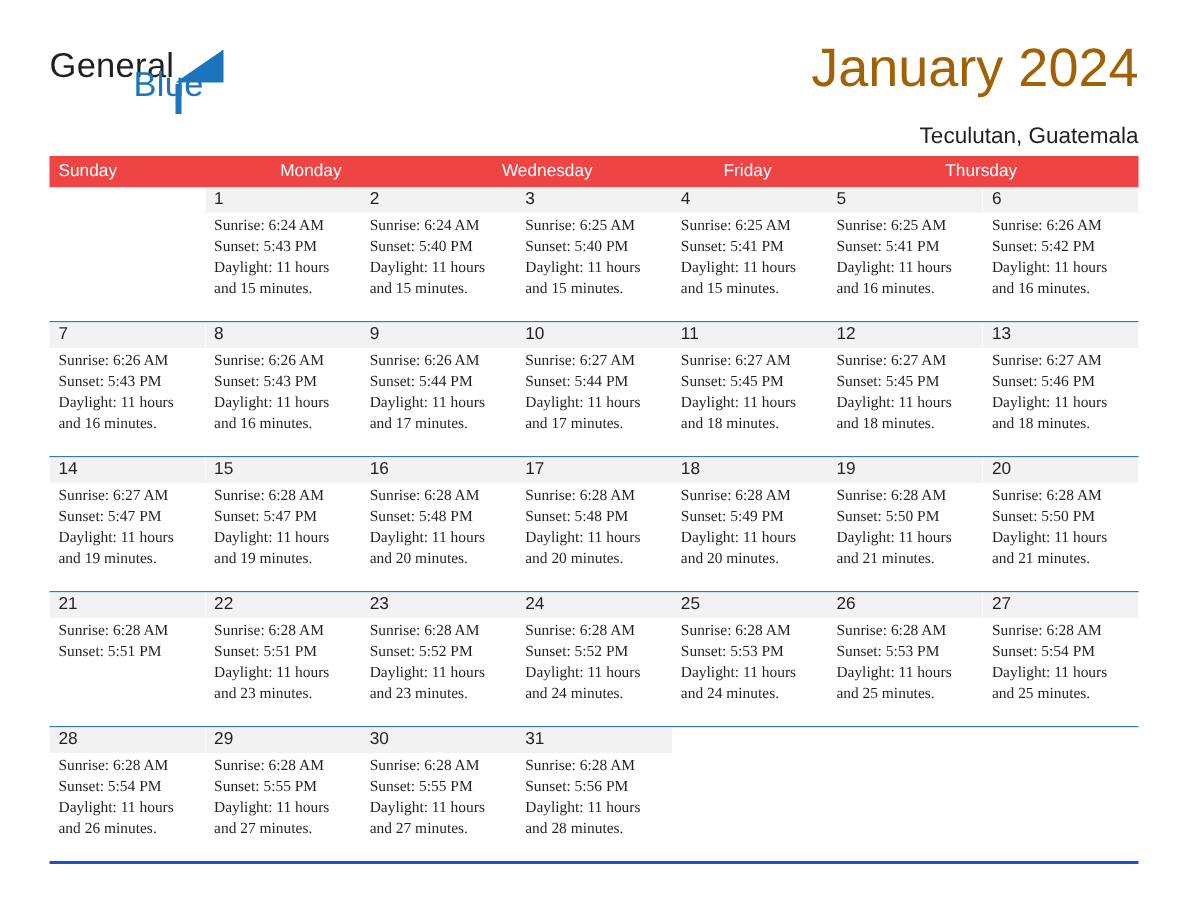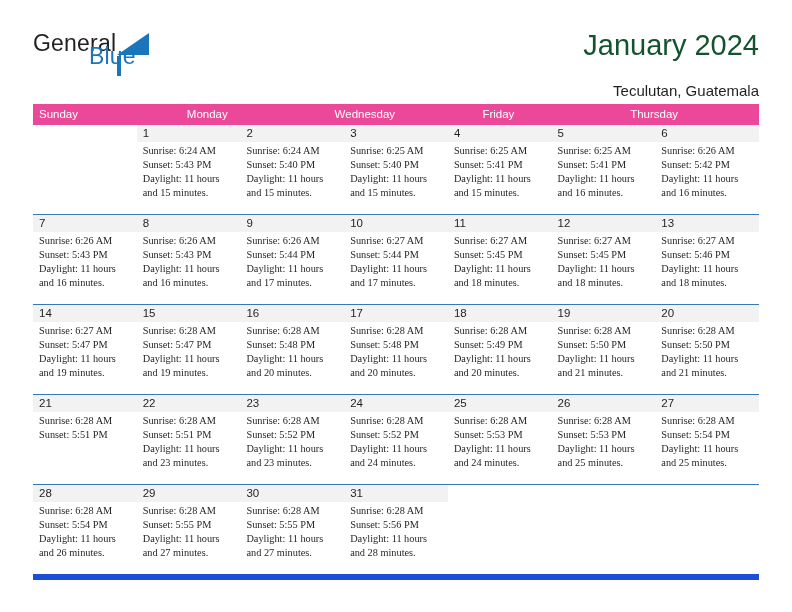--- a/index.html
+++ b/index.html
@@ -72,22 +72,22 @@
     background: #1b75bb;
   }
 
   .titles {
     position: absolute;
     right: 0;
     top: 0;
     text-align: right;
   }
   .month-title {
-    font-size: 29px;
-    color: #14532d;
+    font-size: 36px;
+    color: #a16207;
     line-height: 34px;
     white-space: nowrap;
     text-align: center;
   }
   .location {
     font-size: 15px;
     color: #231f20;
     line-height: 22px;
     margin-top: 18px;
     white-space: nowrap;
@@ -95,41 +95,41 @@
 
   
   .calendar {
     position: absolute;
     left: 33px;
     top: 104px;
     width: 726px;
   }
   .weekday-row {
     display: flex;
-    background: #ec4899;
+    background: #ef4444;
     height: 21px;
     gap: 13px;
   }
   .weekday {
     flex: 1 1 0;
     color: #ffffff;
     font-size: 11.5px;
     line-height: 21px;
     padding-left: 6px;
     box-sizing: border-box;
     white-space: nowrap;
     overflow: hidden;
   }
   .week-row {
     display: flex;
     border-bottom: 1px solid #3679b5;
     height: 89px;
   }
   .week-row:last-child {
-    border-bottom: 6px solid #1d4ed8;
+    border-bottom: 2px solid #1d4ed8;
     justify-content: space-between;
   }
   .day-cell {
     flex: 1 1 0;
     box-sizing: border-box;
     background: #ffffff;
     position: relative;
     overflow: hidden;
   }
   .day-num-band {

